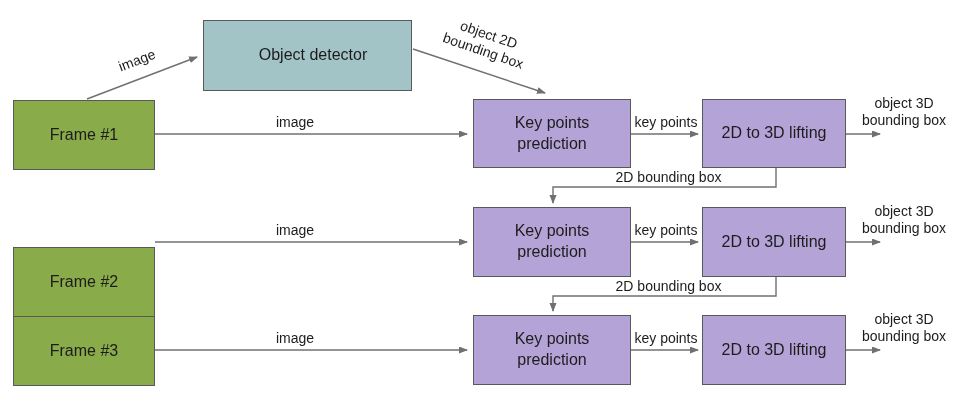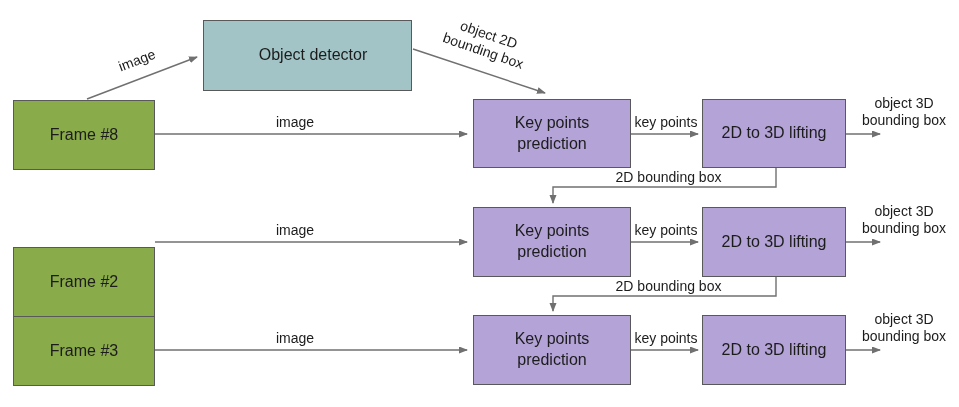--- a/index.html
+++ b/index.html
@@ -91,21 +91,21 @@
 
     <polyline class="edge-line" points="776,168 776,187 553,187 553,203" marker-end="url(#ah)"></polyline>
     <polyline class="edge-line" points="776,277 776,296 553,296 553,311" marker-end="url(#ah)"></polyline>
   </svg>
 
   <div class="box detector-box" style="left:203px; top:20px; width:209px; height:71px;padding-left:11px;">
     <span>Object detector</span>
   </div>
 
   <div class="box frame-box" style="left:13px; top:100px; width:142px; height:70px;">
-    <span>Frame #8</span>
+    <span>Frame #1</span>
   </div>
   <div class="box frame-box" style="left:13px; top:207px; width:142px; height:70px;margin-top:40px;">
     <span>Frame #2</span>
   </div>
   <div class="box frame-box" style="left:13px; top:316px; width:142px; height:70px;text-align:right;">
     <span>Frame #3</span>
   </div>
 
   <div class="box stage-box" style="left:473px; top:99px; width:158px; height:69px;">
     <span class="wrap-narrow">Key points prediction</span>

